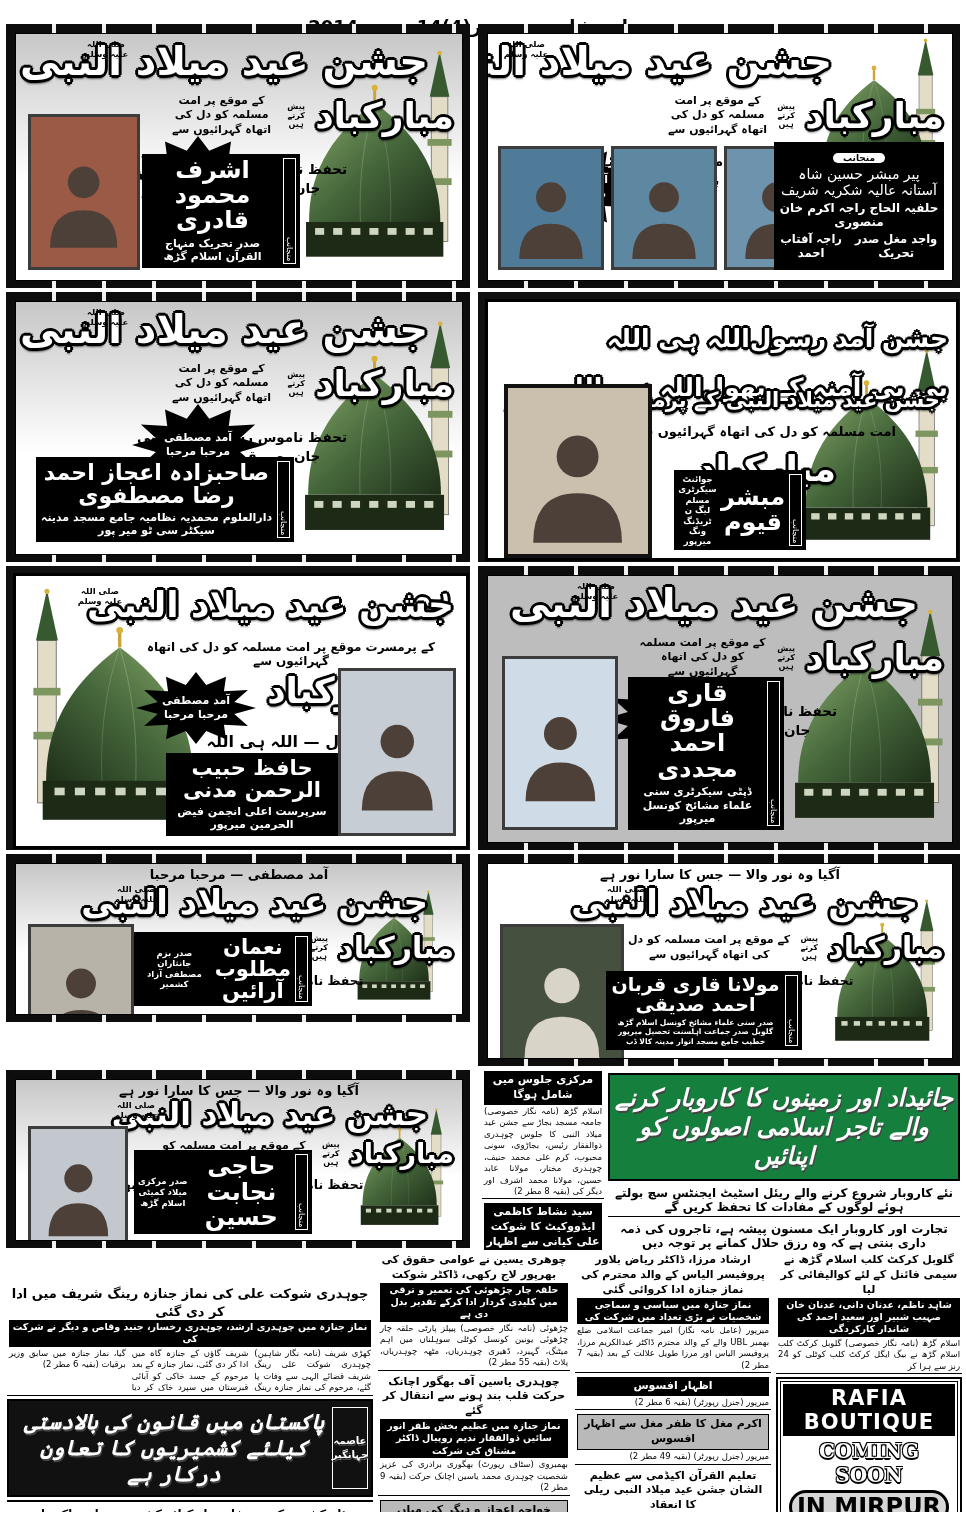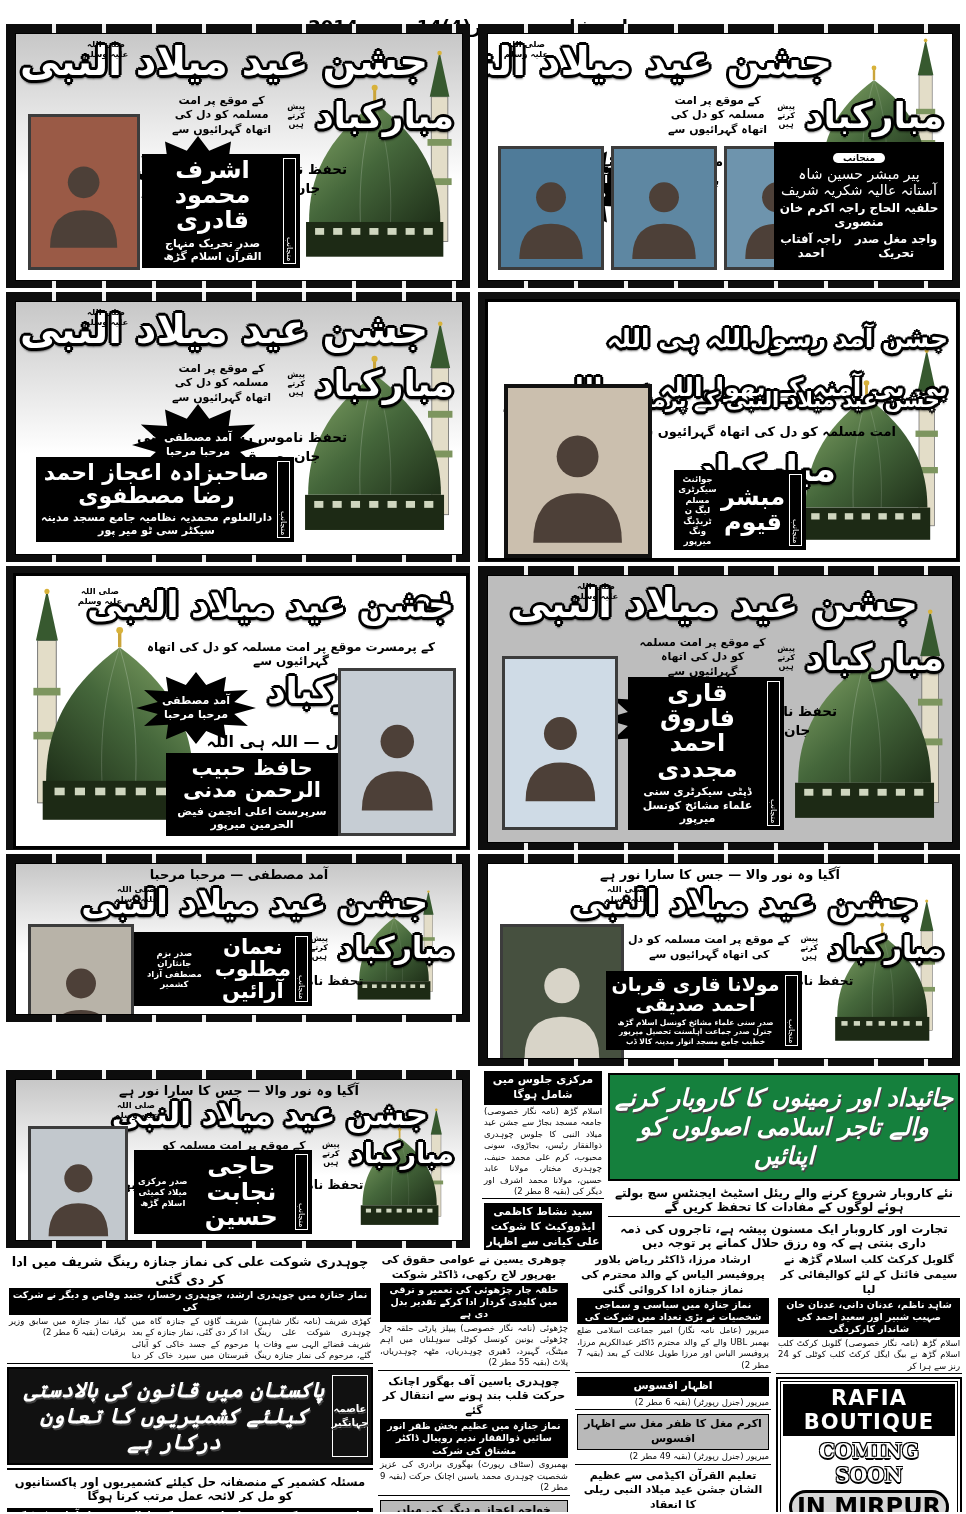--- a/index.html
+++ b/index.html
@@ -453,21 +453,21 @@
   <div class="prot">تحفظ ناموس رسالت کیلئے اپنی جان بھی قربان کردینگے</div>
   <div class="photo">
         <svg style="fill:#d8d4c8">
           <use href="#person"></use>
         </svg>
       </div>
   <div class="plate">
     <span class="mj">منجانب</span>
     <span class="pcol">
           <span class="nm">مولانا قاری قربان احمد صدیقی</span>
-    <span class="pt">صدر سنی علماء مشائخ کونسل اسلام گڑھ جنرل صدر جماعت اہلسنت تحصیل میرپور خطیب جامع مسجد انوار مدینہ کالا ڈب</span>
+    <span class="pt">صدر سنی علماء مشائخ کونسل اسلام گڑھ گلوبل صدر جماعت اہلسنت تحصیل میرپور خطیب جامع مسجد انوار مدینہ کالا ڈب</span>
         </span>
   </div>
  </div>
 </div>
 
 <div class="ad cmp" id="a9" style="left:6px;top:1070px;width:464px;height:178px;">
  <div class="ad-inner grad">
   <svg class="mosque m-right" style="width:128px;">
         <use href="#mosque"></use>
       </svg>
@@ -574,21 +574,21 @@
       <div class="ci-h">چوہدری یاسین آف بھگور اچانک حرکت قلب بند ہونے سے انتقال کر گئے</div>
       <div class="ci-s">نماز جنازہ میں عظیم بخش ظفر انور سائیں ذوالفقار ندیم روپیال ڈاکٹر مشتاق کی شرکت</div>
       <div class="ci-b">بھمبروی (سٹاف رپورٹ) بھگوری برادری کی عزیز شخصیت چوہدری محمد یاسین اچانک حرکت (بقیہ 9 مطر 2)</div>
       </div>
     <div class="ci">
       <div class="ci-h grayb">خواجہ اعجاز و دیگر کی میاں راجہ ارشد سے اظہار افسوس</div>
       </div>
 
   </div>
 
-  <div class="col" style="width:366px;">
+  <div class="col" style="width:366px;margin-top:32px;">
     <div class="ci">
       <div class="ci-h" style="font-size:13px">چوہدری شوکت علی کی نماز جنازہ رینگ شریف میں ادا کر دی گئی</div>
       <div class="ci-s">نماز جنازہ میں چوہدری ارشد، چوہدری رخسار، جنید وقاص و دیگر نے شرکت کی</div>
       <div class="ci-b" style="column-count:3;column-gap:6px;">کھڑی شریف (نامہ نگار شاہین) چوہدری شوکت علی رینگ شریف قضائے الہی سے وفات پا گئے، مرحوم کی نماز جنازہ رینگ شریف گاؤں کے جنازہ گاہ میں ادا کر دی گئی، نماز جنازہ کے بعد مرحوم کے جسد خاکی کو آبائی قبرستان میں سپرد خاک کر دیا گیا، نماز جنازہ میں سابق وزیر برقیات (بقیہ 6 مطر 2)</div>
       </div>
     <div class="kban">
       <span>پاکستان میں قانون کی بالادستی کیلئے کشمیریوں کا تعاون درکار ہے</span>
       <span class="kside">
         <span>عاصمہ</span>
         <span>جہانگیر</span>

